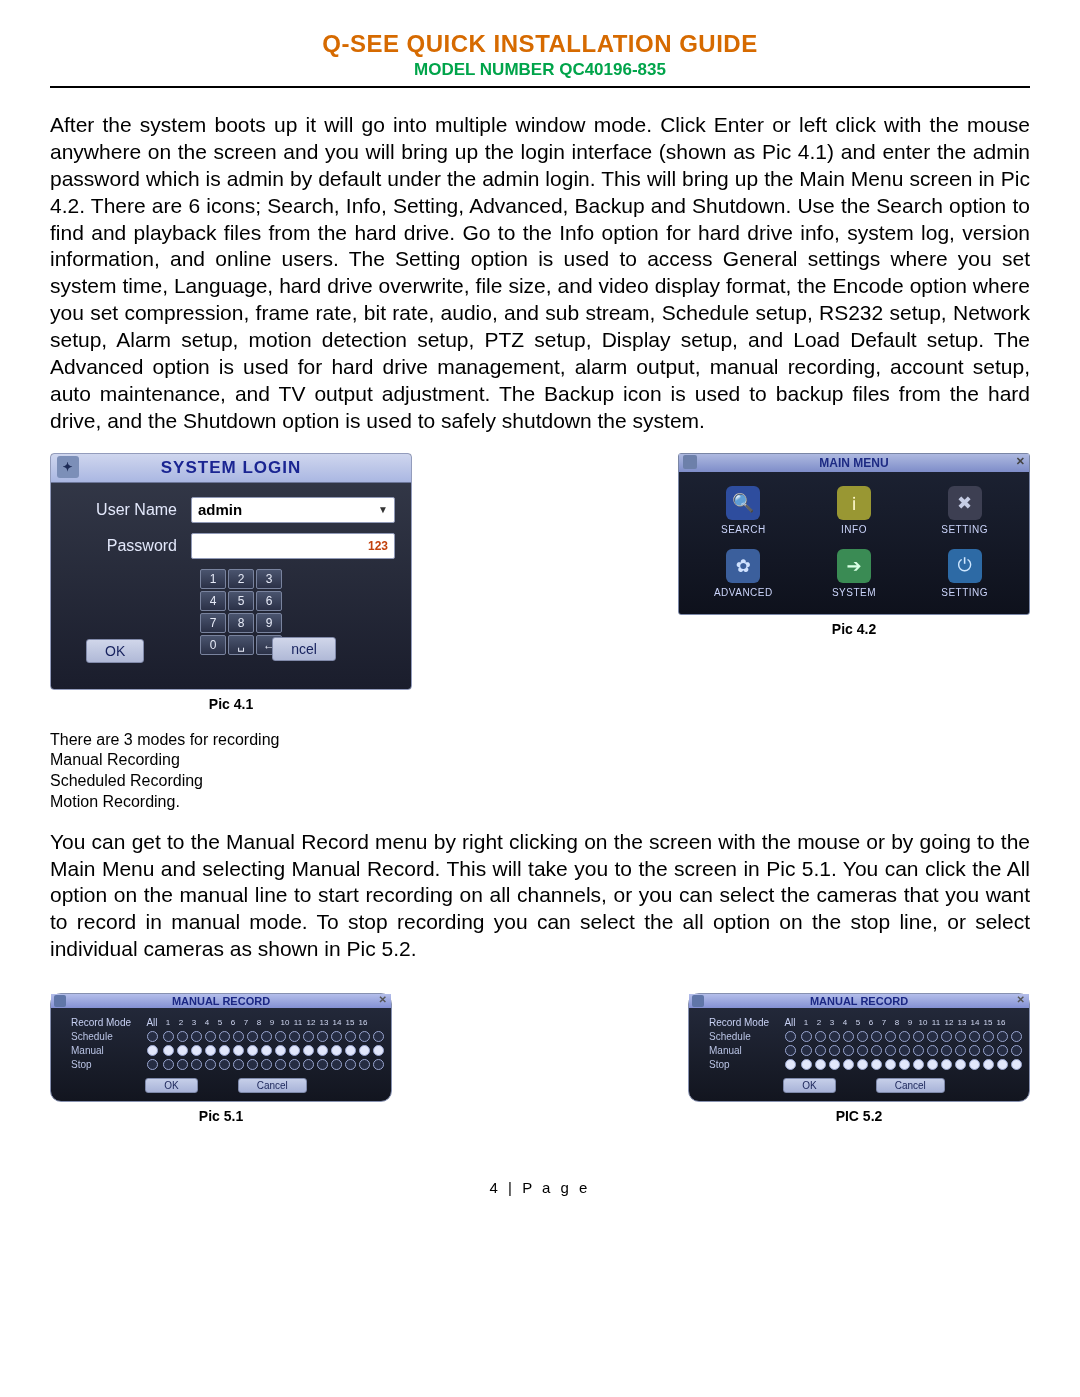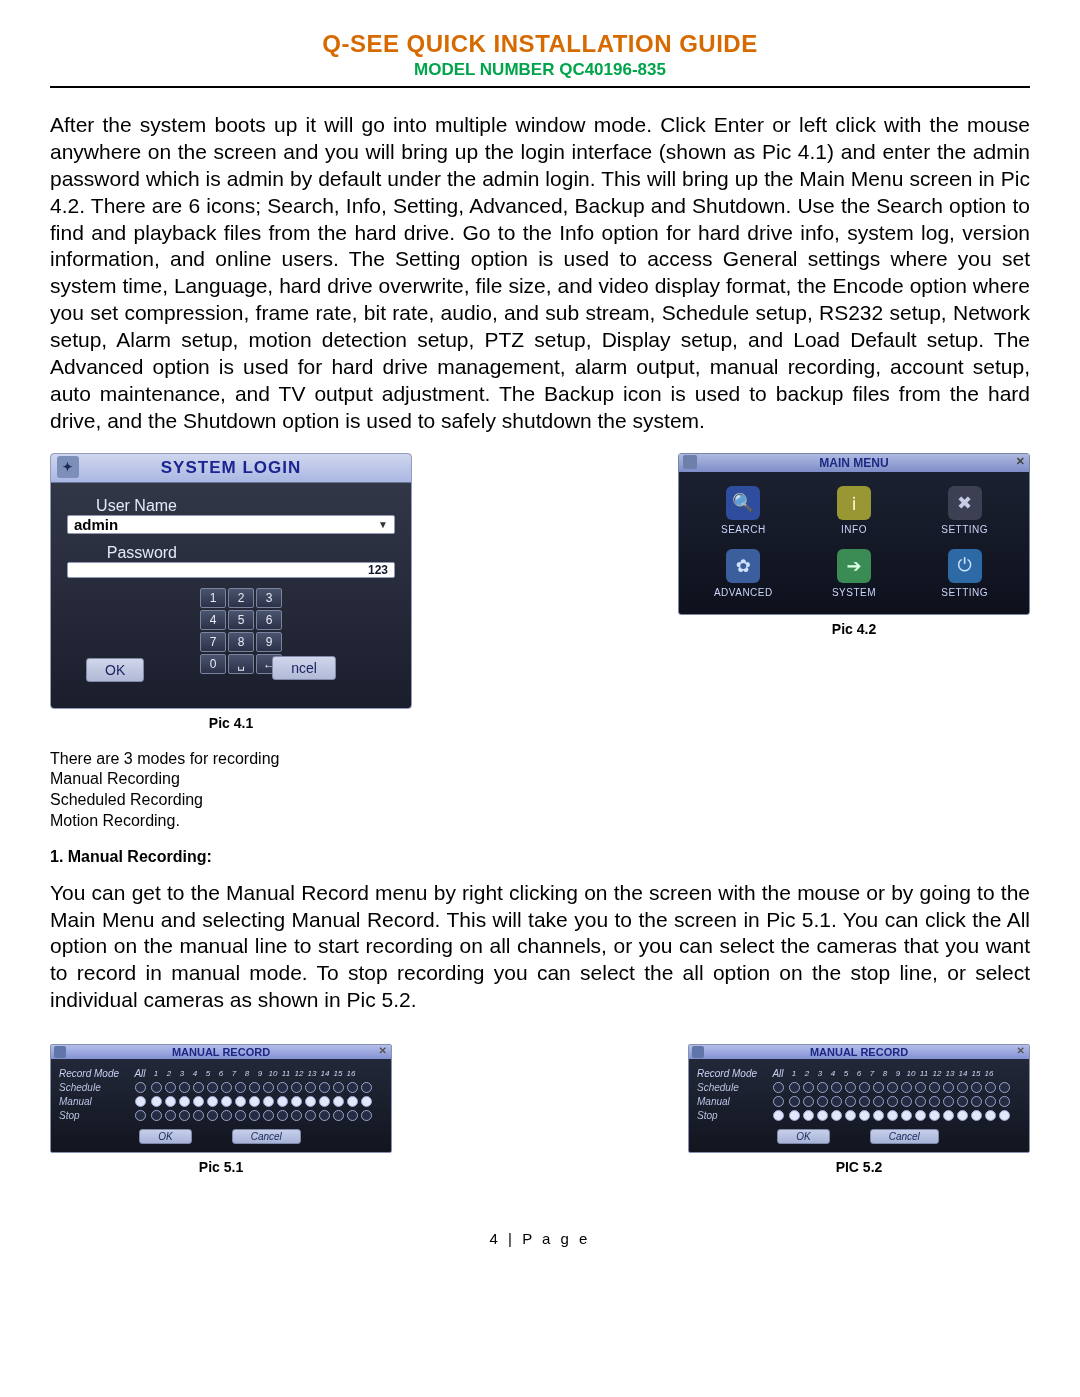--- a/index.html
+++ b/index.html
@@ -98,36 +98,36 @@
   }
   .login-title .tab-icon {
     position:absolute; left:6px; top:2px;
     width:22px; height:22px;
     background:#7c8fb8; border-radius:3px;
     display:flex; align-items:center; justify-content:center;
     color:#1d2b57; font-size:12px; font-weight:bold;
   }
   .login-body { padding: 14px 16px 10px 16px; }
   .login-row {
-    display:flex; margin-bottom:10px;flex-direction:column;
+    display:flex; align-items:center; margin-bottom:10px;
   }
   .login-label {
     width:110px; text-align:right; padding-right:14px; font-size:16px; color:#e3e8fb;
   }
   .login-input {
     flex:1;
     background:#fff; color:#000;
     border:1px solid #9099b6;
     border-radius:2px;
     height:24px;
     display:flex; align-items:center; justify-content:space-between;
     padding:0 6px; font-weight:bold; font-size:15px;
   }
   .login-input .dd { font-size:10px; color:#333; }
-  .login-input.pw { justify-content:flex-end; font-size:12px; font-weight:bold; color:#0f172a; }
+  .login-input.pw { justify-content:flex-end; font-size:12px; font-weight:bold; color:#c2410c; }
   .keypad {
     margin: 0 auto 8px auto;
     display:grid;
     grid-template-columns: repeat(3, 26px);
     gap:2px;
     width:min-content;
     position:relative;
     left:10px;
   }
   .key {
@@ -201,39 +201,39 @@
   .icon.setting  { background:#3d3f52; color:#c6cde4; }
   .icon.advanced { background:#3b5f9c; color:#d0e2ff; }
   .icon.backup   { background:#3a8b54; color:#d8ffe4; }
   .icon.shutdown { background:#2d6aa5; color:#cfe7ff; }
 
   
   .mr-box {
     width: 340px;
     background: linear-gradient(#252b3d,#12151f);
     border: 1px solid #8791b0;
-    border-radius:2px;
+    border-radius:11px;
     color:#c7d0f3;
     font-size:10px;
   }
   .mr-title {
     background:linear-gradient(#b4beea,#8491d4);
     color:#1b2783;
     text-align:center;
     font-weight:bold;
     font-size:11px;
     padding:1px 0;
     position:relative;
   }
   .mr-title .tab-icon {
     position:absolute; left:3px; top:1px;
     width:12px; height:12px; background:#6076a8; border-radius:2px;
   }
   .mr-title .close-x { position:absolute; right:4px; top:0; color:#555; font-size:10px; }
-  .mr-body { padding:6px 10px 8px 8px;font-style:italic; }
+  .mr-body { padding:6px 10px 8px 20px; }
   .mr-header-row, .mr-row {
     display:grid;
     grid-template-columns: 70px 22px 1fr;
     align-items:center;
     margin:3px 0;
   }
   .mr-header-row .nums {
     display:flex; gap:3px;
     font-size:8px; color:#cfd6f0;
   }
@@ -354,21 +354,20 @@
   </div>
 
 
   <div class="modes-block">
     <div>There are 3 modes for recording</div>
     <div>Manual Recording</div>
     <div>Scheduled Recording</div>
     <div>Motion Recording.</div>
   </div>
 
-  <div class="sub-heading">1. Manual Recording:</div>
   <p class="body">You can get to the Manual Record menu by right clicking on the screen with the mouse or by going to the Main Menu and selecting Manual Record. This will take you to the screen in Pic 5.1. You can click the All option on the manual line to start recording on all channels, or you can select the cameras that you want to record in manual mode. To stop recording you can select the all option on the stop line, or select individual cameras as shown in Pic 5.2.</p>
 
   <div class="fig-row" style="margin-top:30px;">
     <div class="fig-col">
       <div class="mr-box" id="mrbox1">
           <div class="mr-title"><span class="tab-icon"></span>MANUAL RECORD<span class="close-x">✕</span></div>
           <div class="mr-body">
             <div class="mr-header-row">
               <span class="label">Record Mode</span>
               <span class="label" style="text-align:center">All</span>

